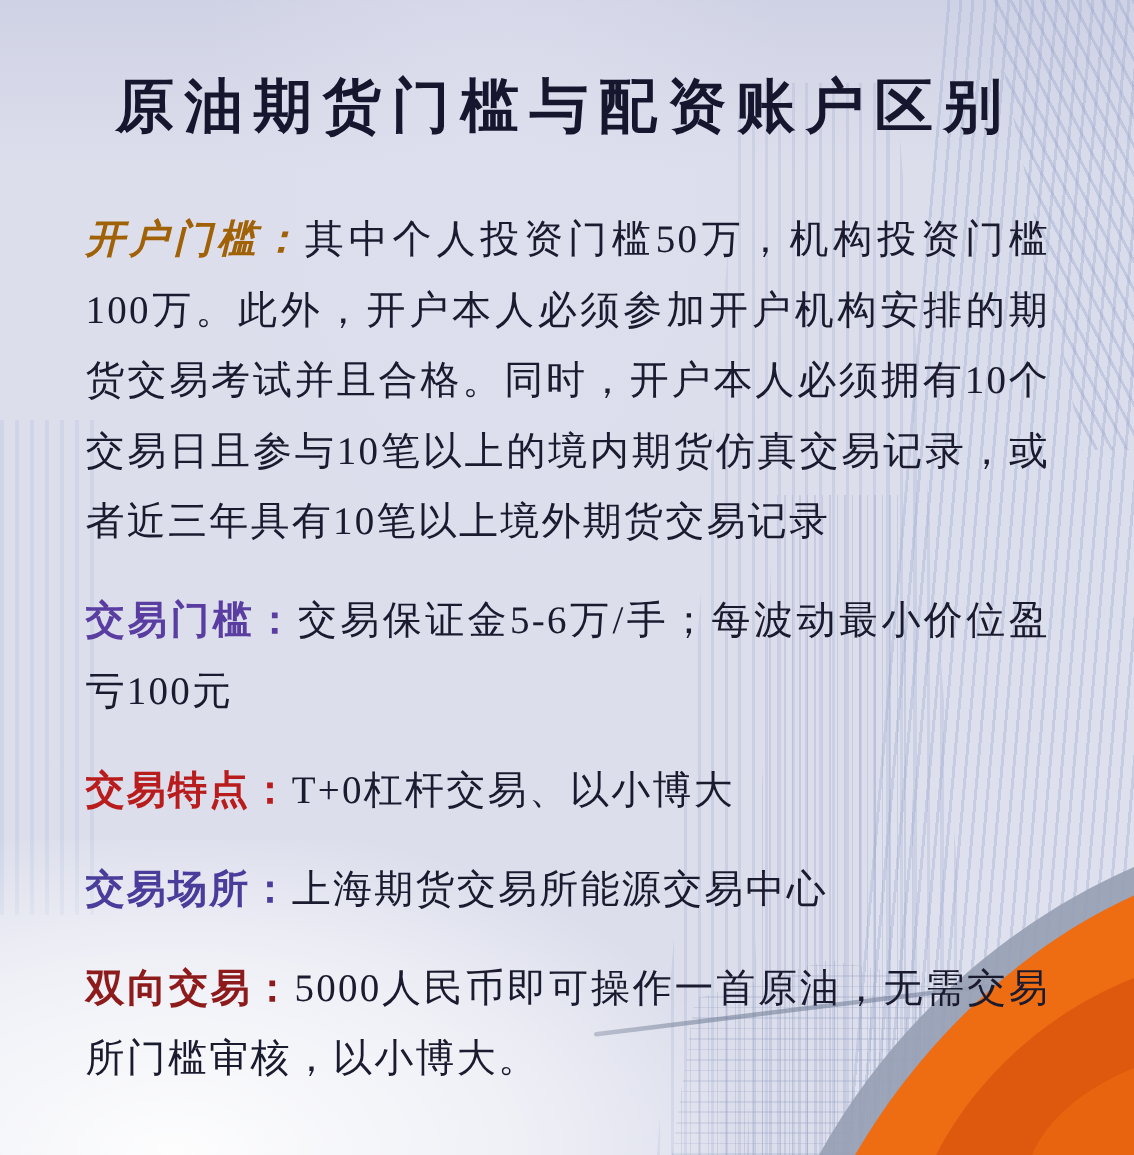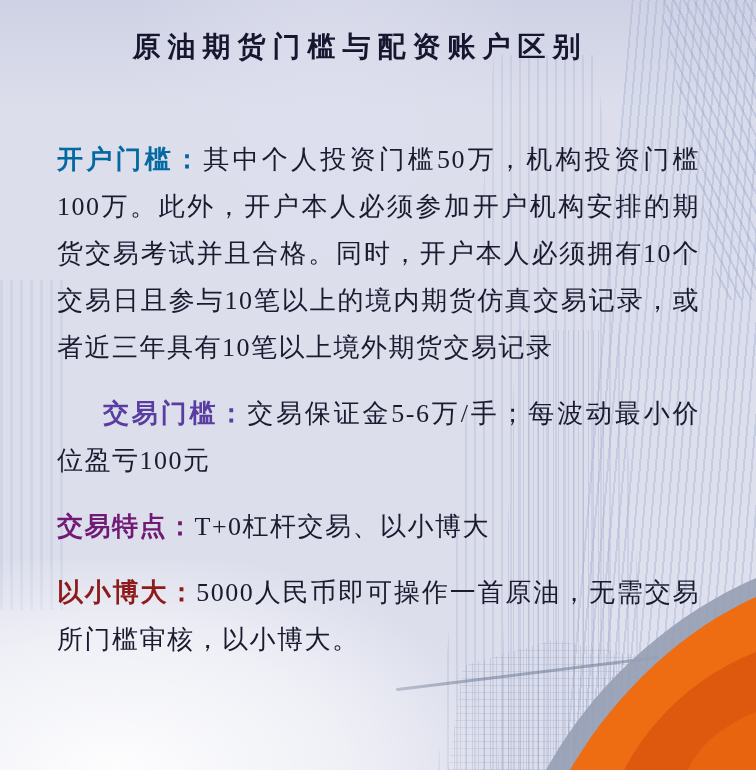--- a/index.html
+++ b/index.html
@@ -67,22 +67,22 @@
   }
   .haze-top-center{
     left:120px;top:0;width:420px;height:420px;
     background:radial-gradient(ellipse at 50% 30%,rgba(221,223,238,.9) 0%,rgba(221,223,238,0) 70%);
   }
   
   .swoosh{position:absolute;left:0;top:0;width:756px;height:770px;pointer-events:none;}
   
   .title{
     position:absolute;left:0;top:28px;width:720px;
-    margin:0;text-align:center;
-    font-size:28px;font-weight:700;
+    margin:16px;text-align:center;
+    font-size:39px;font-weight:700;
     letter-spacing:7px;
     color:var(--title-color,#16162e);
   }
   .content{
     position:absolute;left:57px;top:136px;width:643px;
     font-size:26px;line-height:47px;
     letter-spacing:1.5px;
     color:var(--body-color,#1b1b30);
     text-align:justify;
   }
@@ -111,22 +111,23 @@
   <svg class="swoosh" viewBox="0 0 756 770" aria-hidden="true">
     <path id="swoosh-edge" d="M756 578 C678 612 598 676 546 770 L756 770 Z" opacity="0.92" fill="#97a0b4"></path>
     <path id="swoosh-base" d="M756 597 C682 630 614 694 570 770 L756 770 Z" fill="#ee6c12"></path>
     <path id="swoosh-dark" d="M756 652 C700 674 652 716 624 770 L756 770 Z" opacity="0.9" fill="#dc580d"></path>
     <path id="swoosh-corner" d="M756 712 C722 726 698 746 688 770 L756 770 Z" fill="#e9640f"></path>
   </svg>
 
   <h1 class="title">原油期货门槛与配资账户区别</h1>
 
   <div class="content" id="sections">
-  <p class="section"><span class="label" style="color: #0369a1;">开户门槛：</span><span class="text">其中个人投资门槛50万，机构投资门槛100万。此外，开户本人必须参加开户机构安排的期货交易考试并且合格。同时，开户本人必须拥有10个交易日且参与10笔以上的境内期货仿真交易记录，或者近三年具有10笔以上境外期货交易记录</span></p>
+  <p class="section"><span class="label" style="color: #a16207; font-style: italic;">开户门槛：</span><span class="text">其中个人投资门槛50万，机构投资门槛100万。此外，开户本人必须参加开户机构安排的期货交易考试并且合格。同时，开户本人必须拥有10个交易日且参与10笔以上的境内期货仿真交易记录，或者近三年具有10笔以上境外期货交易记录</span></p>
 
-  <p class="section"><span class="label" style="color: rgb(90, 61, 161); margin-left: 46px;">交易门槛：</span><span class="text">交易保证金5-6万/手；每波动最小价位盈亏100元</span></p>
+  <p class="section"><span class="label" style="color: rgb(90, 61, 161);">交易门槛：</span><span class="text">交易保证金5-6万/手；每波动最小价位盈亏100元</span></p>
 
-  <p class="section"><span class="label" style="color: #701a75;">交易特点：</span><span class="text">T+0杠杆交易、以小博大</span></p>
+  <p class="section"><span class="label" style="color: #b91c1c;">交易特点：</span><span class="text">T+0杠杆交易、以小博大</span></p>
 
+  <p class="section"><span class="label" style="color: rgb(74, 60, 155);">交易场所：</span><span class="text">上海期货交易所能源交易中心</span></p>
 
-  <p class="section"><span class="label" style="color: rgb(142, 27, 27);">以小博大：</span><span class="text">5000人民币即可操作一首原油，无需交易所门槛审核，以小博大。</span></p>
+  <p class="section"><span class="label" style="color: rgb(142, 27, 27);">双向交易：</span><span class="text">5000人民币即可操作一首原油，无需交易所门槛审核，以小博大。</span></p>
 </div>
 </div>
 
 </body></html>

